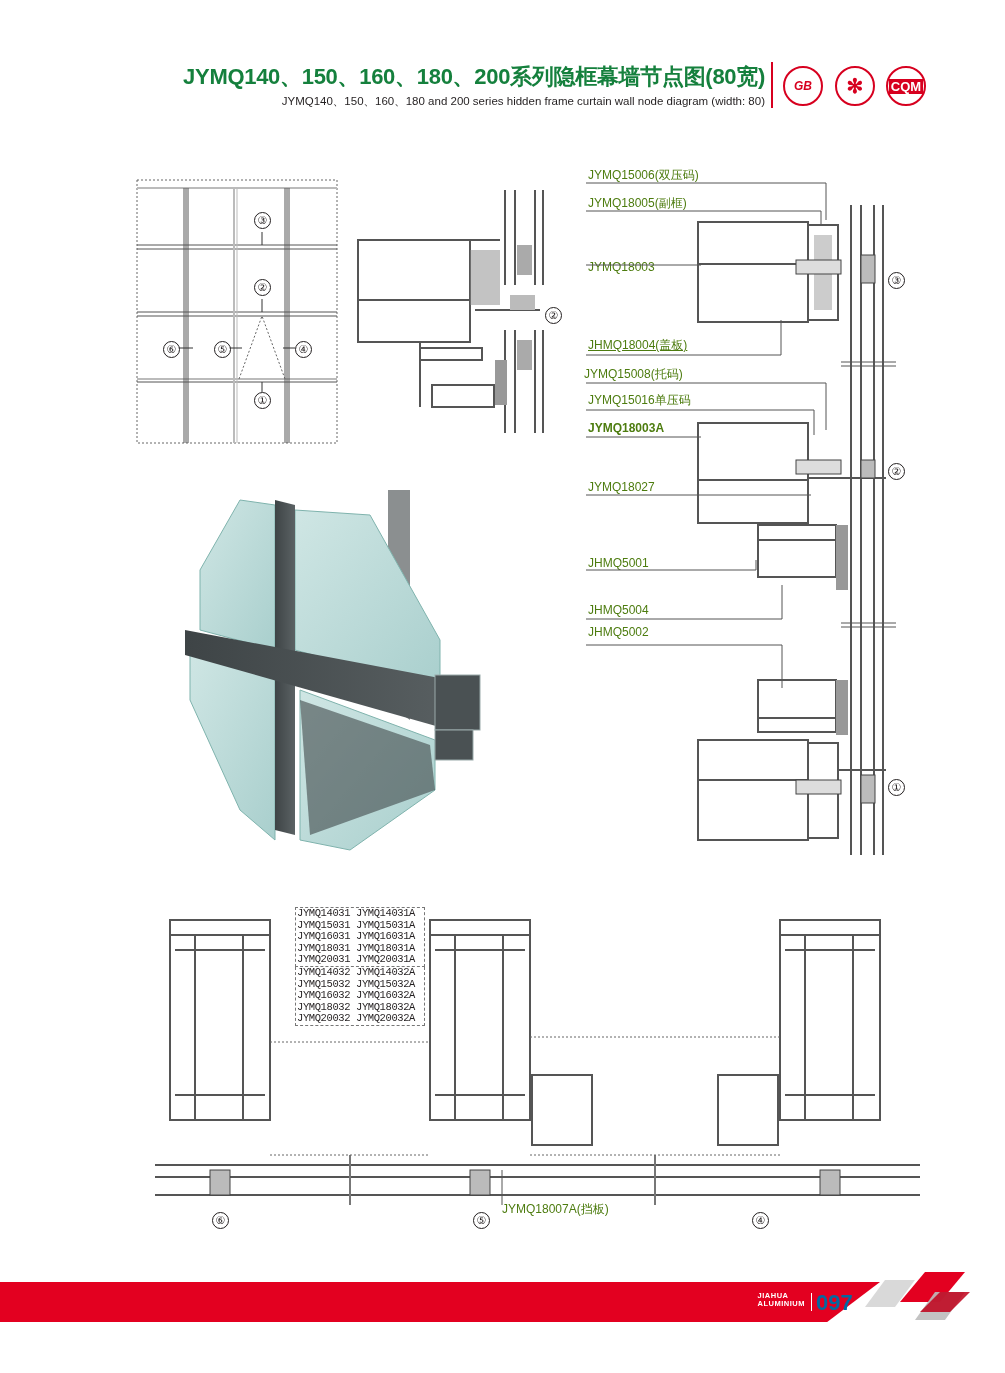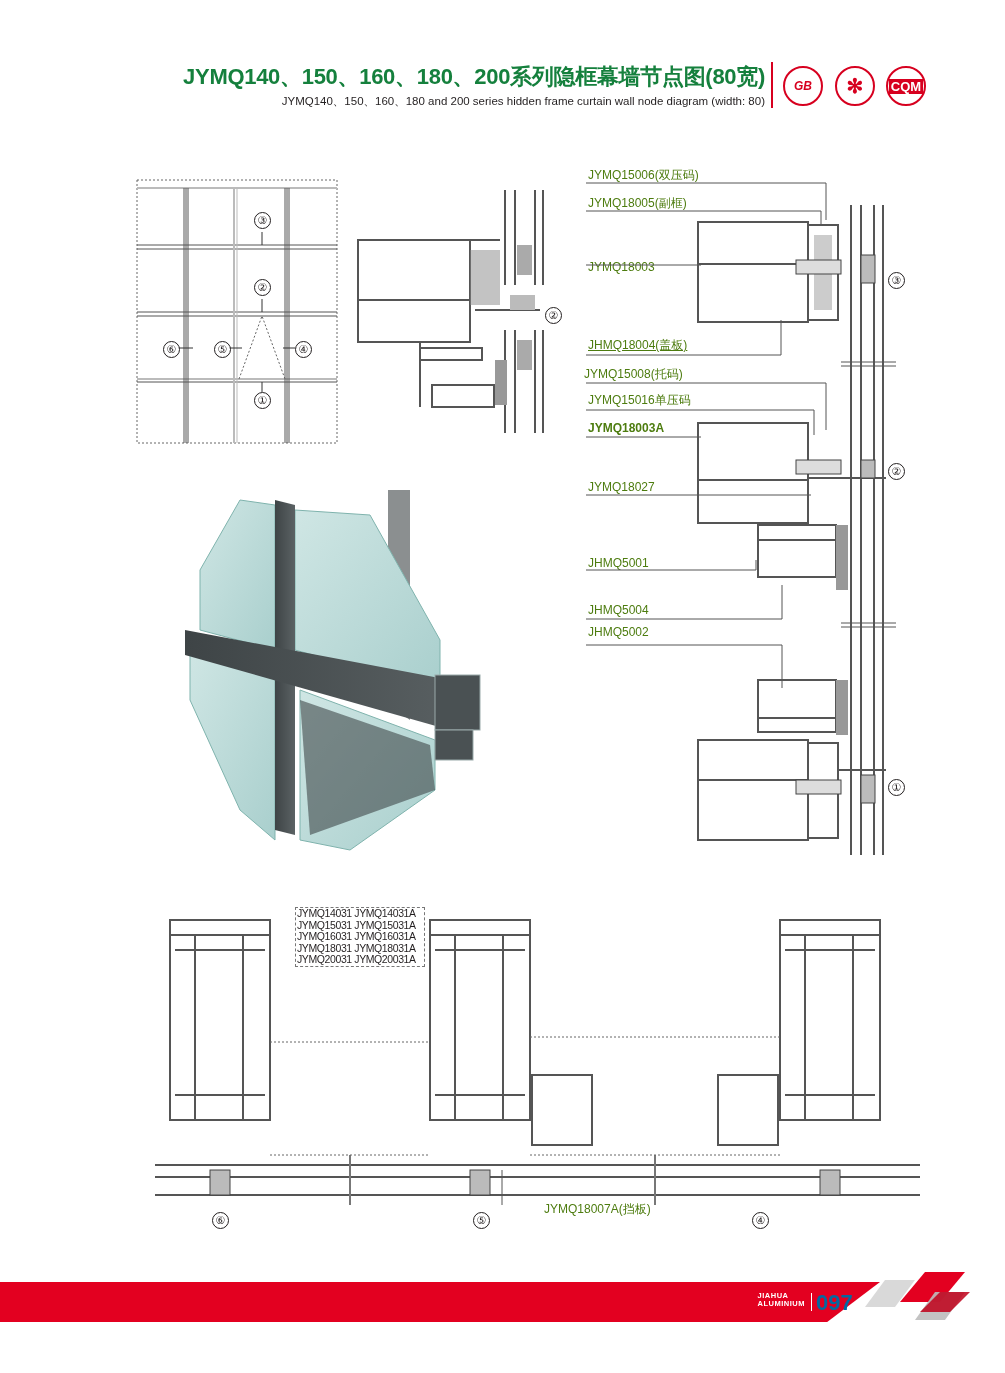--- a/index.html
+++ b/index.html
@@ -8,21 +8,21 @@
   .title-sub { position:absolute; right:240px; top:94px; font-size:11.5px; white-space:nowrap; color:#231f20; }
   .title-divider { position:absolute; left:771px; top:62px; width:2px; height:46px; background:#d7001f; }
   .logo { position:absolute; top:66px; width:40px; height:40px; border-radius:50%; border:2px solid #d7001f; box-sizing:border-box; display:flex; align-items:center; justify-content:center; color:#d7001f; font-weight:bold; }
   .svgwrap { position:absolute; }
   .lbl { position:absolute; font-size:12px; color:#4d7c0f; white-space:nowrap; line-height:14px; }
   .circ { position:absolute; width:15px; height:15px; border:1px solid #231f20; border-radius:50%; font-size:11px; line-height:15px; text-align:center; background:#fff; box-sizing:content-box; }
   .footer-bar { position:absolute; left:0; top:1282px; width:880px; height:40px; background:#e30020; clip-path: polygon(0 0, 100% 0, 94% 100%, 0 100%); }
   .brand { position:absolute; right:200px; top:1292px; color:#fff; text-align:left; font-size:7.5px; line-height:8px; font-weight:bold; letter-spacing:0.5px; }
   .page-num { position:absolute; left:816px; top:1290px; color:#0369a1; font-size:22px; font-weight:bold; }
   .page-div { position:absolute; left:811px; top:1293px; width:1px; height:18px; background:#fff; }
-  .parts-box { position:absolute; left:295px; top:907px; width:130px; font-size:10.5px; line-height:11.6px; color:#231f20; letter-spacing:-0.4px; }
+  .parts-box { position:absolute; left:295px; top:907px; width:130px; font-size:10.5px; line-height:11.6px; color:#231f20; letter-spacing:-0.4px;font-family:Liberation Mono, monospace; }
   .parts-box .grp { border:1px dashed #777; padding:0 1px; }
 </style>
 </head>
 <body>
 
 <div class="title-main">JYMQ140、150、160、180、200系列隐框幕墙节点图(80宽)</div>
 <div class="title-sub">JYMQ140、150、160、180 and 200 series hidden frame curtain wall node diagram (width: 80)</div>
 <div class="title-divider"></div>
 
 <div class="logo" style="left:783px;">
@@ -252,23 +252,30 @@
 </svg>
 
 <div class="parts-box">
   <div class="grp">
     <div>JYMQ14031 JYMQ14031A</div>
     <div>JYMQ15031 JYMQ15031A</div>
     <div>JYMQ16031 JYMQ16031A</div>
     <div>JYMQ18031 JYMQ18031A</div>
     <div>JYMQ20031 JYMQ20031A</div>
   </div>
-</div>
-
-<div class="lbl" style="left:544px;top:1202px;">JYMQ18007A(挡板)</div>
+  <div class="grp" style="border-top:none;">
+    <div>JYMQ14032 JYMQ14032A</div>
+    <div>JYMQ15032 JYMQ15032A</div>
+    <div>JYMQ16032 JYMQ16032A</div>
+    <div>JYMQ18032 JYMQ18032A</div>
+    <div>JYMQ20032 JYMQ20032A</div>
+  </div>
+</div>
+
+<div class="lbl" style="left:502px;top:1202px;">JYMQ18007A(挡板)</div>
 <div class="circ" style="left:212px;top:1212px;">⑥</div>
 <div class="circ" style="left:473px;top:1212px;">⑤</div>
 <div class="circ" style="left:752px;top:1212px;">④</div>
 
 <div class="footer-bar"></div>
 <svg class="svgwrap" style="left:855px;top:1272px;" width="115" height="50" viewBox="0 0 115 50">
   <polygon points="10,35 30,8 60,8 40,35" fill="#d9d9d9"></polygon>
   <polygon points="45,30 70,0 110,0 85,30" fill="#e30020"></polygon>
   <polygon points="60,48 80,20 110,20 90,48" fill="#bcbcbc" opacity="0.9"></polygon>
   <polygon points="65,40 85,20 115,20 95,40" fill="#c0001a" opacity="0.85"></polygon>

